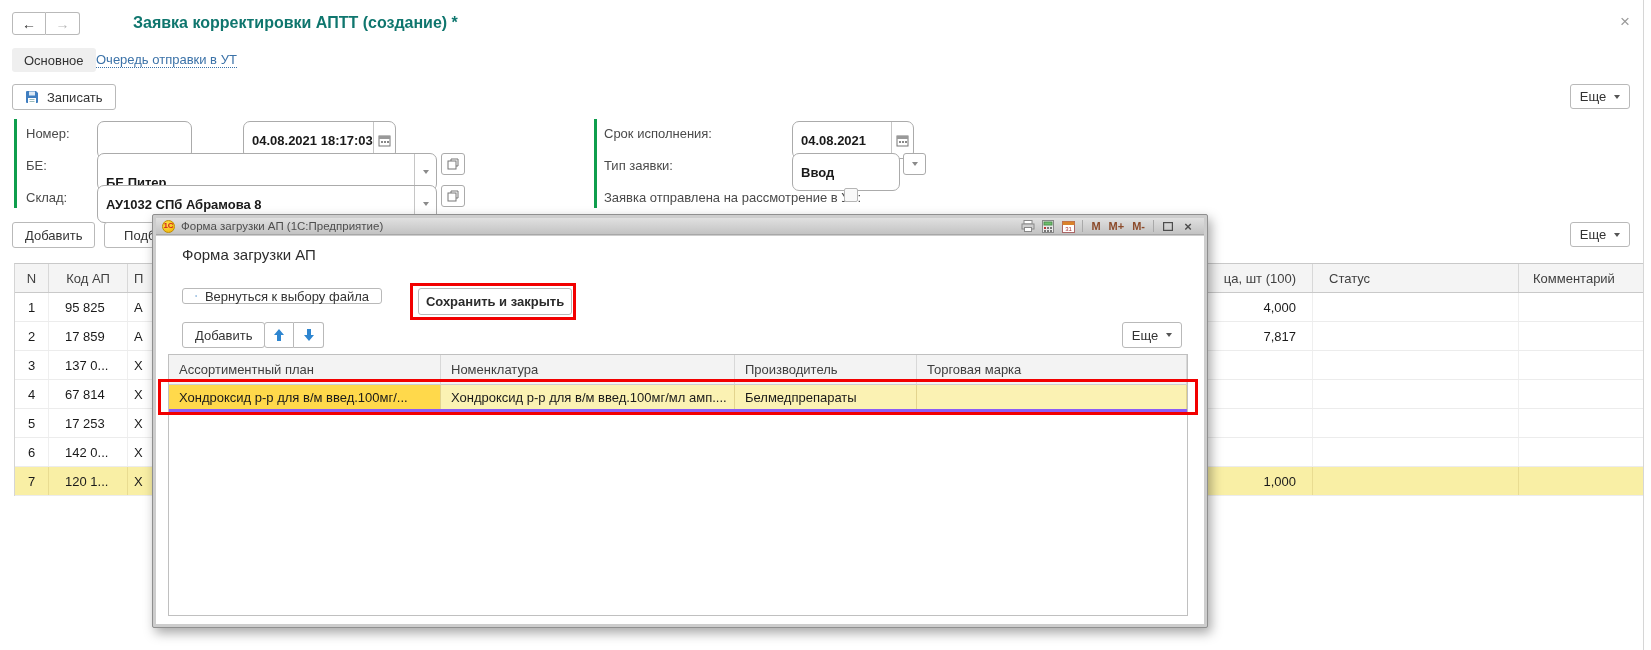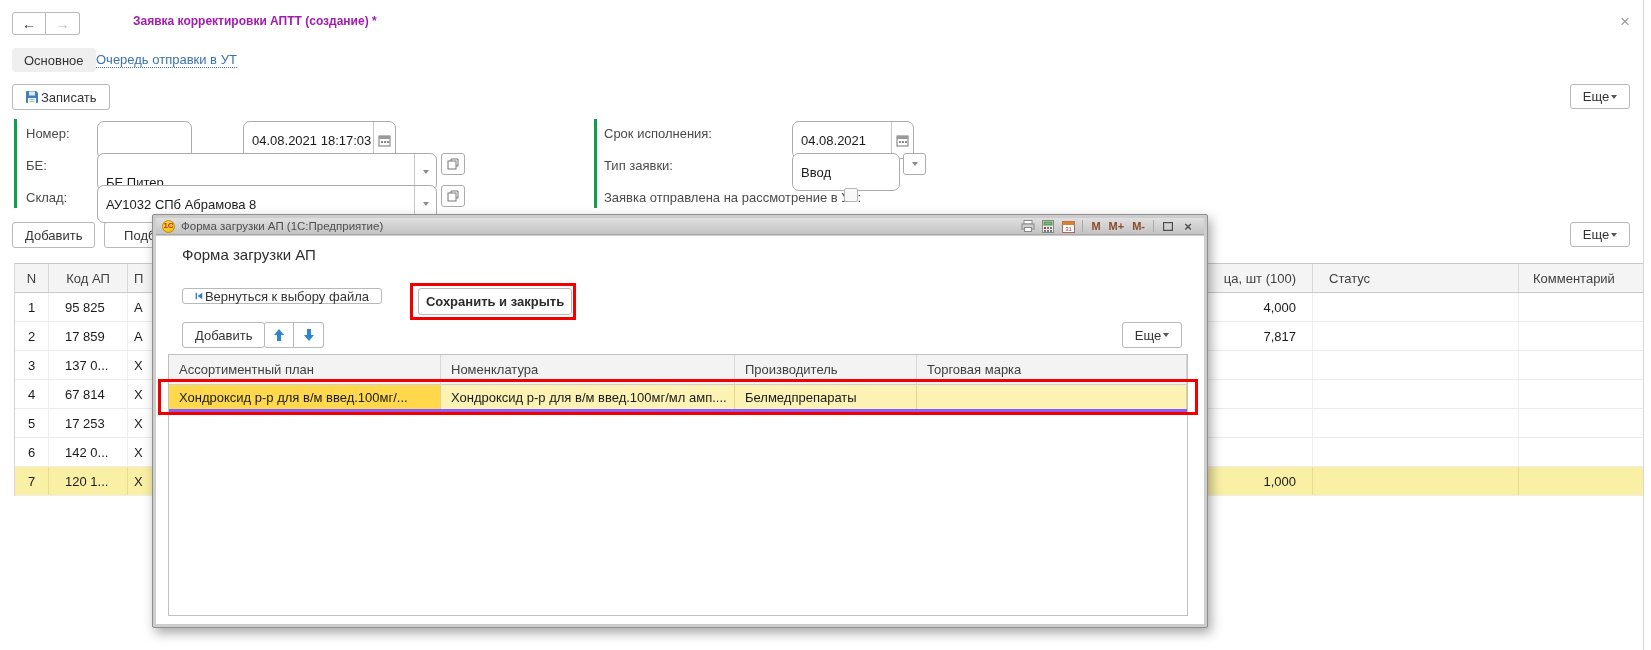--- a/index.html
+++ b/index.html
@@ -1,42 +1,42 @@
 <!DOCTYPE html>
 <html><head>
 <meta charset="utf-8">
 <style>
   * { box-sizing: border-box; margin: 0; padding: 0; }
   html,body { width:1651px; height:650px; overflow:hidden; background:#fff;
     font-family:"Liberation Sans", sans-serif; font-size:13px; color:#333; }
   
   .btn { position:absolute; display:inline-flex; align-items:center; justify-content:center;
-    gap:2px; background:#fff; border:1px solid #b9b9b9; border-radius:3px; height:26px;
+    gap:8px; background:#fff; border:1px solid #b9b9b9; border-radius:3px; height:26px;
     padding:0 12px; font-size:13px; color:#333; cursor:pointer; white-space:nowrap; }
   .btn.small { height:25px; }
   .caret { width:0; height:0; border-left:3.5px solid transparent; border-right:3.5px solid transparent;
     border-top:4px solid #555; display:inline-block; }
   .lbl { position:absolute; font-size:13px; color:#4a4a4a; white-space:nowrap; }
   .field { position:absolute; height:38px; border:1px solid #ababab; border-radius:7px;
-    background:#fff; display:flex; align-items:center; font-size:13px; color:#1a1a1a; }
+    background:#fff; display:flex; align-items:center; font-size:13px; color:#1a1a1a;font-weight:bold; }
   .field .ftext { flex:1; padding:0 8px; white-space:nowrap; overflow:hidden; }
   .field .fseg { width:22px; align-self:stretch; border-left:1px solid #c6c6c6;
     display:flex; align-items:center; justify-content:center; cursor:pointer; }
   .sq { position:absolute; width:24px; height:22px; border:1px solid #ababab; border-radius:3px;
     background:#fff; display:flex; align-items:center; justify-content:center; cursor:pointer; }
   .gbar { position:absolute; width:3px; background:#0e9e4d; }
   .checkbox { position:absolute; width:14px; height:14px; border:1px solid #b5b5b5;
     border-radius:2px; background:#f9f9f9; cursor:pointer; }
   
   .navgroup { position:absolute; left:12px; top:12px; display:flex; }
   .navbtn { width:34px; height:23px; border:1px solid #b9b9b9; background:#fff;
     display:flex; align-items:center; justify-content:center; font-size:14px; cursor:pointer; }
   .navbtn.first { border-radius:3px 0 0 3px; }
   .navbtn.last { border-radius:0 3px 3px 0; border-left:none; color:#b8b8b8; }
-  .pagetitle { position:absolute; left:133px; top:14px; font-size:12px; font-weight:bold; color:#a21caf; }
+  .pagetitle { position:absolute; left:133px; top:14px; font-size:16px; font-weight:bold; color:#0f766e; }
   .winclose { position:absolute; left:1620px; top:12px; font-size:17px; color:#9a9a9a; cursor:pointer; }
   .tab-active { position:absolute; left:12px; top:48px; height:24px; background:#efefef;
     border-radius:3px; display:flex; align-items:center; padding:0 12px; color:#333; cursor:pointer; }
   .tab-link { position:absolute; left:96px; top:52px; color:#3b72a8; border-bottom:1px dotted #3b72a8;
     cursor:pointer; }
   
   .mtable { position:absolute; left:14px; top:263px; width:1629px; border-top:1px solid #c9c9c9;
     border-left:1px solid #d5d5d5; }
   .mgrid { display:grid; grid-template-columns:34px 79px 1080px 105px 206px 125px; }
   .mhead { background:#f4f4f4; border-bottom:1px solid #c9c9c9; height:29px; }

